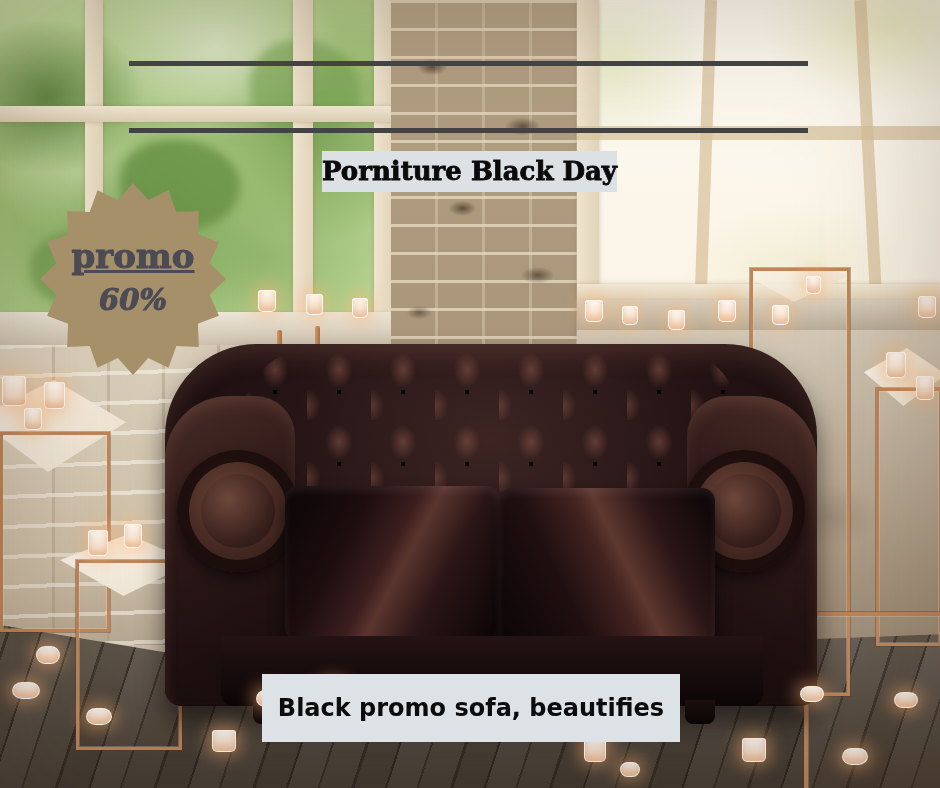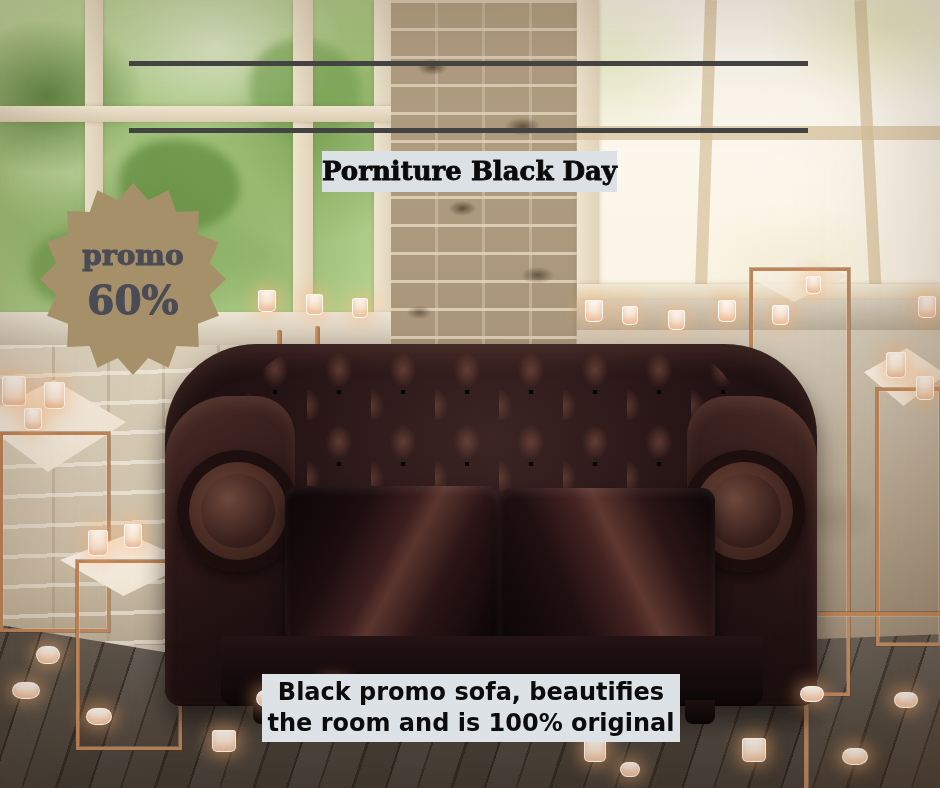--- a/index.html
+++ b/index.html
@@ -129,22 +129,22 @@
     left:322px;top:151px;width:295px;height:41px;line-height:41px;text-align:center;
     background:#dbe1e4;font-family:"DejaVu Serif",serif;font-weight:bold;font-size:26px;
     color:#0a0a0a;-webkit-text-stroke:.8px #0a0a0a;
   }
   .badge{
     left:40px;top:183px;width:186px;height:192px;background:#a5906a;
     clip-path:polygon(50% 0%,58.2% 8.8%,69.1% 3.8%,73.3% 15.1%,85.4% 14.6%,84.9% 26.7%,96.2% 30.9%,91.2% 41.8%,100% 50%,91.2% 58.2%,96.2% 69.1%,84.9% 73.3%,85.4% 85.4%,73.3% 84.9%,69.1% 96.2%,58.2% 91.2%,50% 100%,41.8% 91.2%,30.9% 96.2%,26.7% 84.9%,14.6% 85.4%,15.1% 73.3%,3.8% 69.1%,8.8% 58.2%,0% 50%,8.8% 41.8%,3.8% 30.9%,15.1% 26.7%,14.6% 14.6%,26.7% 15.1%,30.9% 3.8%,41.8% 8.8%);
     display:flex;flex-direction:column;justify-content:center;align-items:center;gap:2px;
     font-family:"DejaVu Serif",serif;font-weight:bold;color:#4b4b55;text-align:center;
   }
-  .badge .l1{font-size:28px;-webkit-text-stroke:1px #4b4b55;line-height:40px;}
-  .badge .l2{font-size:39px;-webkit-text-stroke:1px #4b4b55;line-height:44px;}
+  .badge .l1{font-size:34px;-webkit-text-stroke:1px #4b4b55;line-height:40px;text-decoration:underline;}
+  .badge .l2{font-size:29px;-webkit-text-stroke:1px #4b4b55;line-height:44px;font-style:italic;}
   .strip{
     left:841px;top:193px;width:42px;height:445px;background:#dfe3e4;
     font-family:"DejaVu Sans",sans-serif;font-weight:bold;font-size:33px;line-height:48.5px;
     text-align:center;word-break:break-all;color:#0a0a0a;padding-top:4px;box-sizing:border-box;
   }
   .caption{
     left:262px;top:674px;width:418px;height:68px;background:#dce2e5;
     display:flex;flex-direction:column;justify-content:center;text-align:center;
     font-family:"DejaVu Sans",sans-serif;font-weight:bold;font-size:24px;line-height:31px;color:#0c0c0c;
   }
@@ -247,16 +247,15 @@
   <div class="abs subtitle">Porniture Black Day</div>
 
   <div class="abs badge">
     <div class="l1">promo</div>
     <div class="l2">60%</div>
   </div>
 
 
   <div class="abs caption">
     <div>Black promo sofa, beautifies</div>
-    <div>the room and is 100% original</div>
   </div>
 
 </div>
 
 </body></html>

